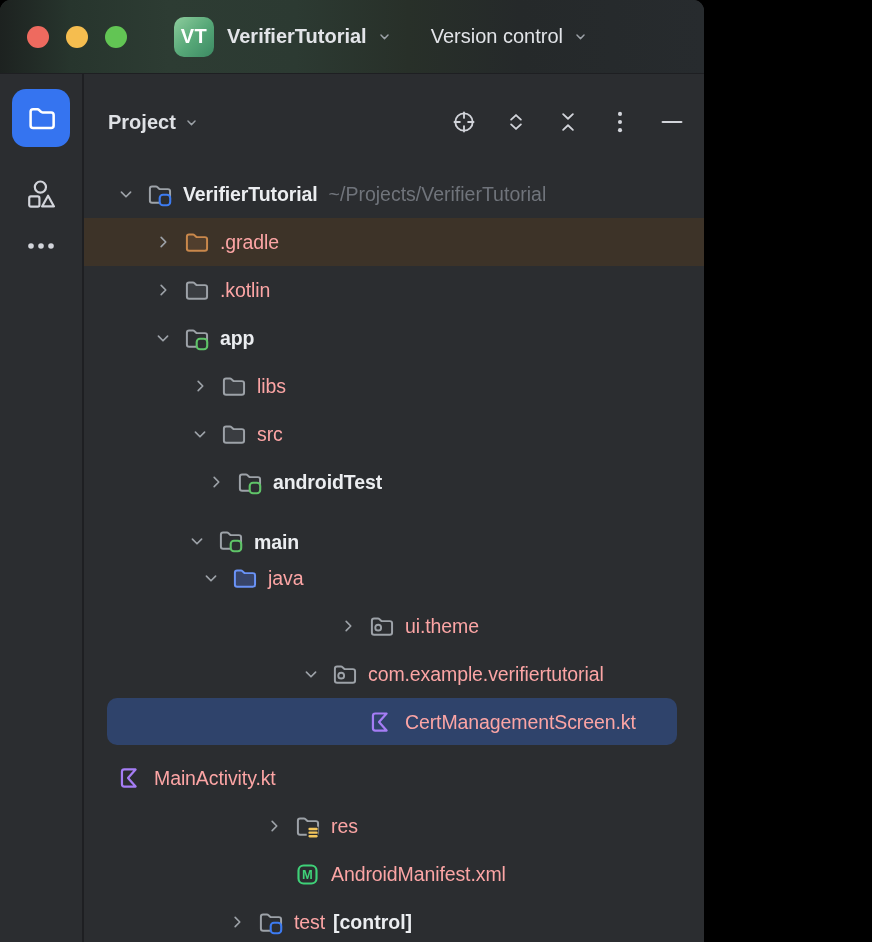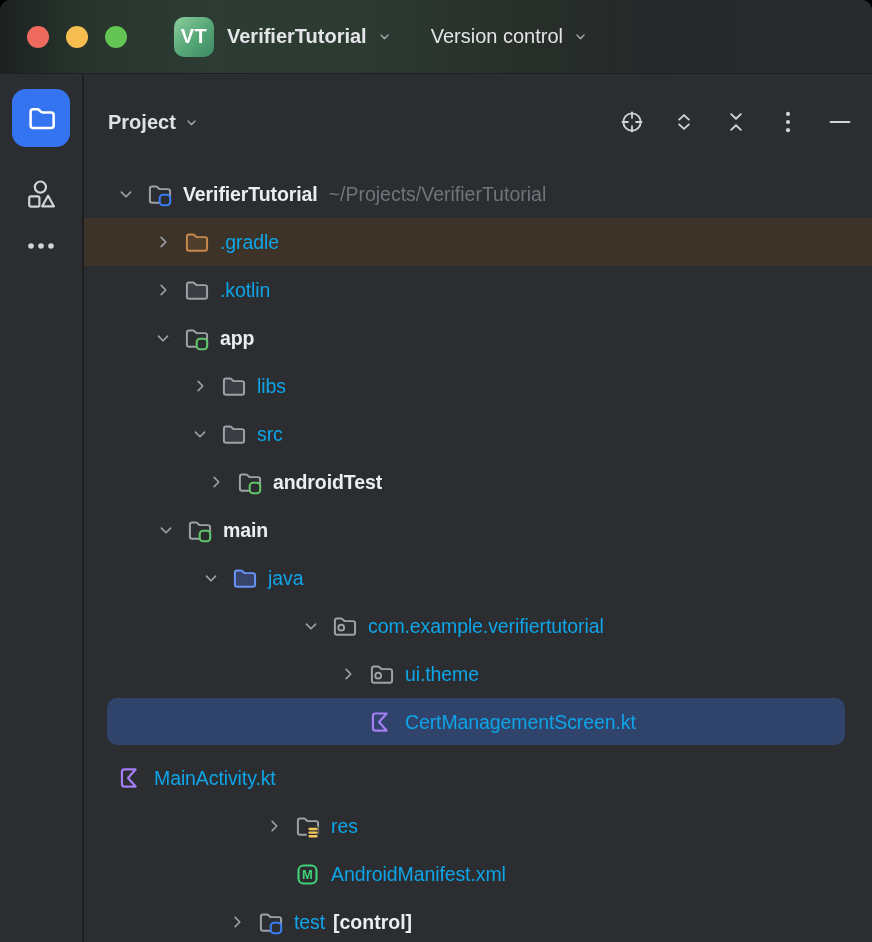--- a/index.html
+++ b/index.html
@@ -1,18 +1,18 @@
 <!DOCTYPE html>
 <html style="--panel-bg: #2b2d30; --accent: #3574f0; --selection: #2f436b; --hover-row: #3d3328; --mac-red: #ee6a5f; --mac-yellow: #f5bd4f; --mac-green: #62c554;"><head>
 <meta charset="utf-8">
 <style>
   html,body{margin:0;padding:0;background:#000;}
   body{width:872px;height:942px;font-family:"Liberation Sans","DejaVu Sans",sans-serif;
        -webkit-font-smoothing:antialiased;}
-  .window{width:872px;height:942px;border-radius:11px 11px 0 0;overflow:hidden;
+  .window{width:704px;height:942px;border-radius:11px 11px 0 0;overflow:hidden;
           background:var(--panel-bg);display:flex;flex-direction:column;}
 
   
   .titlebar{height:74px;flex:0 0 74px;display:flex;align-items:center;
     background:linear-gradient(90deg,#1d2220 0%,#27352d 10%,#2d3c33 24%,#2c3a32 42%,
                #283029 58%,#25292a 74%,#272b2e 100%);
     border-bottom:1px solid #1e1f22;box-sizing:border-box;}
   .lights{display:flex;gap:17px;margin-left:27px;}
   .light{width:22px;height:22px;border-radius:50%;}
   .light.red{background:var(--mac-red);}
@@ -52,21 +52,21 @@
   
   .tree{flex:1;overflow:hidden;}
   .row{height:48px;display:flex;align-items:center;position:relative;box-sizing:border-box;}
   .row.hover{background:var(--hover-row);}
   .row.selected::before{content:"";position:absolute;left:23px;right:27px;top:0;bottom:1px;
     background:var(--selection);border-radius:10px;}
   .row>*{position:relative;}
   .chev{width:26px;height:26px;flex:0 0 26px;display:flex;align-items:center;justify-content:center;}
   .node-icon{width:28px;height:28px;flex:0 0 28px;margin-left:6px;display:flex;
     align-items:center;justify-content:center;}
-  .label{margin-left:10px;font-size:19.5px;color:#0ea5e9;letter-spacing:-.1px;white-space:pre;}
+  .label{margin-left:10px;font-size:19.5px;color:#fca5a5;letter-spacing:-.1px;white-space:pre;}
   .label.bold{font-weight:700;color:#ebedf0;}
   .label2{margin-left:8px;font-size:19.5px;font-weight:700;color:#ebedf0;white-space:pre;}
   .path{margin-left:11px;font-size:19.5px;color:#70747b;white-space:pre;}
 </style>
 </head>
 <body>
 
 <div class="window">
 
   <div class="titlebar">
@@ -265,21 +265,21 @@
               </svg>
             </span>
     <span class="node-icon">
               <svg width="28" height="28" viewBox="0 0 24 24" fill="none" xmlns="http://www.w3.org/2000/svg">
                 <path d="M4.2 7.4c0-1.05.85-1.9 1.9-1.9h3.2c.5 0 .99.2 1.34.56l1.2 1.2c.36.36.84.56 1.34.56h6.4c1.05 0 1.9.85 1.9 1.9v7.9c0 1.05-.85 1.9-1.9 1.9H6.1c-1.05 0-1.9-.85-1.9-1.9V7.4z" stroke="#9da2a8" stroke-width="1.7" fill="none"></path>
                 <rect x="12.6" y="12.6" width="9" height="9" rx="2.8" fill="#2b2d30" stroke="#5fc368" stroke-width="1.8"></rect>
               </svg>
             </span>
     <span class="label bold">androidTest</span>
   </div>
-          <div class="row" style="padding-left: 69px;">
+          <div class="row" style="padding-left: 100px; align-items: flex-end;">
     <span class="chev">
               <svg width="22" height="22" viewBox="0 0 24 24" fill="none" xmlns="http://www.w3.org/2000/svg">
                 <path d="M7 10l5 5 5-5" stroke="#9da2a8" stroke-width="1.8" stroke-linecap="round" stroke-linejoin="round"></path>
               </svg>
             </span>
     <span class="node-icon">
               <svg width="28" height="28" viewBox="0 0 24 24" fill="none" xmlns="http://www.w3.org/2000/svg">
                 <path d="M4.2 7.4c0-1.05.85-1.9 1.9-1.9h3.2c.5 0 .99.2 1.34.56l1.2 1.2c.36.36.84.56 1.34.56h6.4c1.05 0 1.9.85 1.9 1.9v7.9c0 1.05-.85 1.9-1.9 1.9H6.1c-1.05 0-1.9-.85-1.9-1.9V7.4z" stroke="#9da2a8" stroke-width="1.7" fill="none"></path>
                 <rect x="12.6" y="12.6" width="9" height="9" rx="2.8" fill="#2b2d30" stroke="#5fc368" stroke-width="1.8"></rect>
               </svg>
@@ -292,47 +292,47 @@
                 <path d="M7 10l5 5 5-5" stroke="#9da2a8" stroke-width="1.8" stroke-linecap="round" stroke-linejoin="round"></path>
               </svg>
             </span>
     <span class="node-icon">
               <svg width="28" height="28" viewBox="0 0 24 24" fill="none" xmlns="http://www.w3.org/2000/svg">
                 <path d="M4.2 7.4c0-1.05.85-1.9 1.9-1.9h3.2c.5 0 .99.2 1.34.56l1.2 1.2c.36.36.84.56 1.34.56h6.4c1.05 0 1.9.85 1.9 1.9v7.9c0 1.05-.85 1.9-1.9 1.9H6.1c-1.05 0-1.9-.85-1.9-1.9V7.4z" stroke="#6a93f8" stroke-width="1.7" fill="rgba(86,125,240,0.30)"></path>
               </svg>
             </span>
     <span class="label">java</span>
   </div>
+          <div class="row" style="padding-left: 251px;">
+    <span class="chev">
+              <svg width="22" height="22" viewBox="0 0 24 24" fill="none" xmlns="http://www.w3.org/2000/svg">
+                <path d="M10 7l5 5-5 5" stroke="#9da2a8" stroke-width="1.8" stroke-linecap="round" stroke-linejoin="round"></path>
+              </svg>
+            </span>
+    <span class="node-icon">
+              <svg width="28" height="28" viewBox="0 0 24 24" fill="none" xmlns="http://www.w3.org/2000/svg">
+                <path d="M4.2 7.4c0-1.05.85-1.9 1.9-1.9h3.2c.5 0 .99.2 1.34.56l1.2 1.2c.36.36.84.56 1.34.56h6.4c1.05 0 1.9.85 1.9 1.9v7.9c0 1.05-.85 1.9-1.9 1.9H6.1c-1.05 0-1.9-.85-1.9-1.9V7.4z" stroke="#9da2a8" stroke-width="1.7" fill="none"></path>
+                <circle cx="9.6" cy="13.4" r="2.5" stroke="#9da2a8" stroke-width="1.6"></circle>
+              </svg>
+            </span>
+    <span class="label">ui.theme</span>
+  </div>
           <div class="row" style="padding-left: 214px;">
     <span class="chev">
               <svg width="22" height="22" viewBox="0 0 24 24" fill="none" xmlns="http://www.w3.org/2000/svg">
                 <path d="M7 10l5 5 5-5" stroke="#9da2a8" stroke-width="1.8" stroke-linecap="round" stroke-linejoin="round"></path>
               </svg>
             </span>
     <span class="node-icon">
               <svg width="28" height="28" viewBox="0 0 24 24" fill="none" xmlns="http://www.w3.org/2000/svg">
                 <path d="M4.2 7.4c0-1.05.85-1.9 1.9-1.9h3.2c.5 0 .99.2 1.34.56l1.2 1.2c.36.36.84.56 1.34.56h6.4c1.05 0 1.9.85 1.9 1.9v7.9c0 1.05-.85 1.9-1.9 1.9H6.1c-1.05 0-1.9-.85-1.9-1.9V7.4z" stroke="#9da2a8" stroke-width="1.7" fill="none"></path>
                 <circle cx="9.6" cy="13.4" r="2.5" stroke="#9da2a8" stroke-width="1.6"></circle>
               </svg>
             </span>
     <span class="label">com.example.verifiertutorial</span>
-  </div>
-          <div class="row" style="padding-left: 251px;">
-    <span class="chev">
-              <svg width="22" height="22" viewBox="0 0 24 24" fill="none" xmlns="http://www.w3.org/2000/svg">
-                <path d="M10 7l5 5-5 5" stroke="#9da2a8" stroke-width="1.8" stroke-linecap="round" stroke-linejoin="round"></path>
-              </svg>
-            </span>
-    <span class="node-icon">
-              <svg width="28" height="28" viewBox="0 0 24 24" fill="none" xmlns="http://www.w3.org/2000/svg">
-                <path d="M4.2 7.4c0-1.05.85-1.9 1.9-1.9h3.2c.5 0 .99.2 1.34.56l1.2 1.2c.36.36.84.56 1.34.56h6.4c1.05 0 1.9.85 1.9 1.9v7.9c0 1.05-.85 1.9-1.9 1.9H6.1c-1.05 0-1.9-.85-1.9-1.9V7.4z" stroke="#9da2a8" stroke-width="1.7" fill="none"></path>
-                <circle cx="9.6" cy="13.4" r="2.5" stroke="#9da2a8" stroke-width="1.6"></circle>
-              </svg>
-            </span>
-    <span class="label">ui.theme</span>
   </div>
           <div class="row selected" style="padding-left: 251px;">
     <span class="chev"></span>
     <span class="node-icon">
               <svg width="28" height="28" viewBox="0 0 24 24" fill="none" xmlns="http://www.w3.org/2000/svg">
                 <path d="M16.8 4.7H7.1c-1.1 0-2 .9-2 2v10.6c0 1.1.9 2 2 2h9.7L10.3 12l6.5-7.3z" stroke="#a57df5" stroke-width="1.9" stroke-linejoin="round"></path>
               </svg>
             </span>
     <span class="label">CertManagementScreen.kt</span>
   </div>

